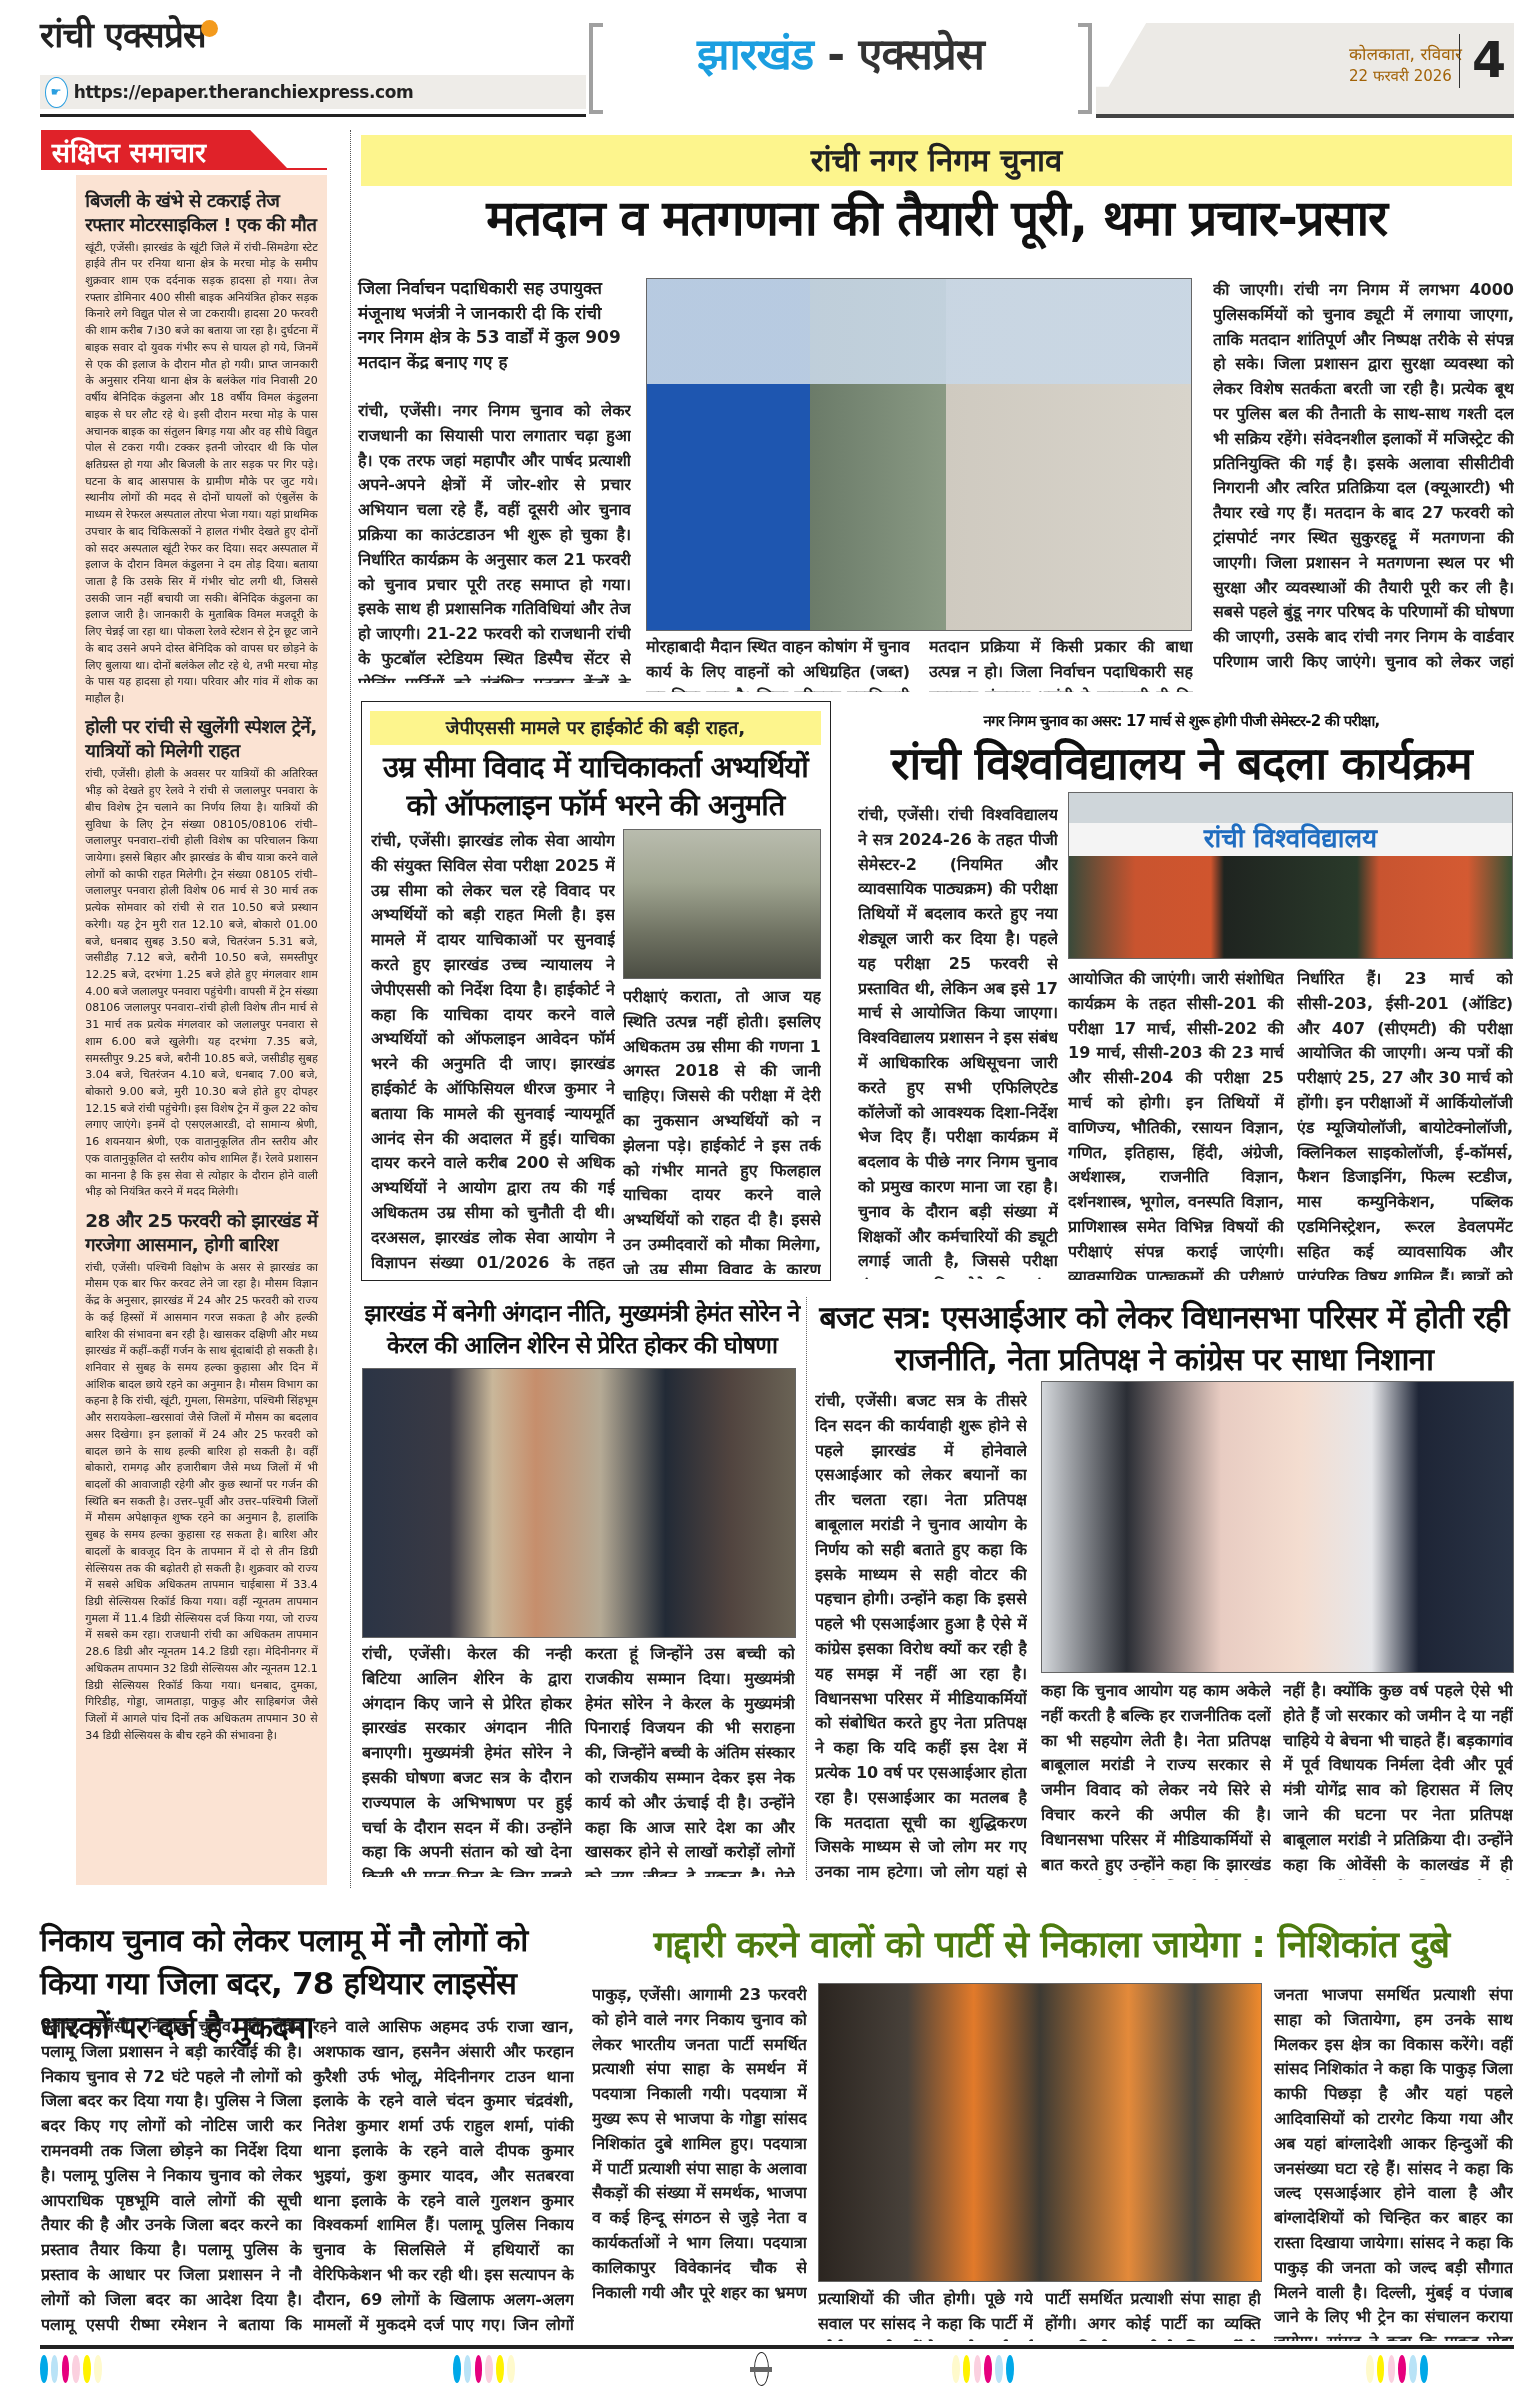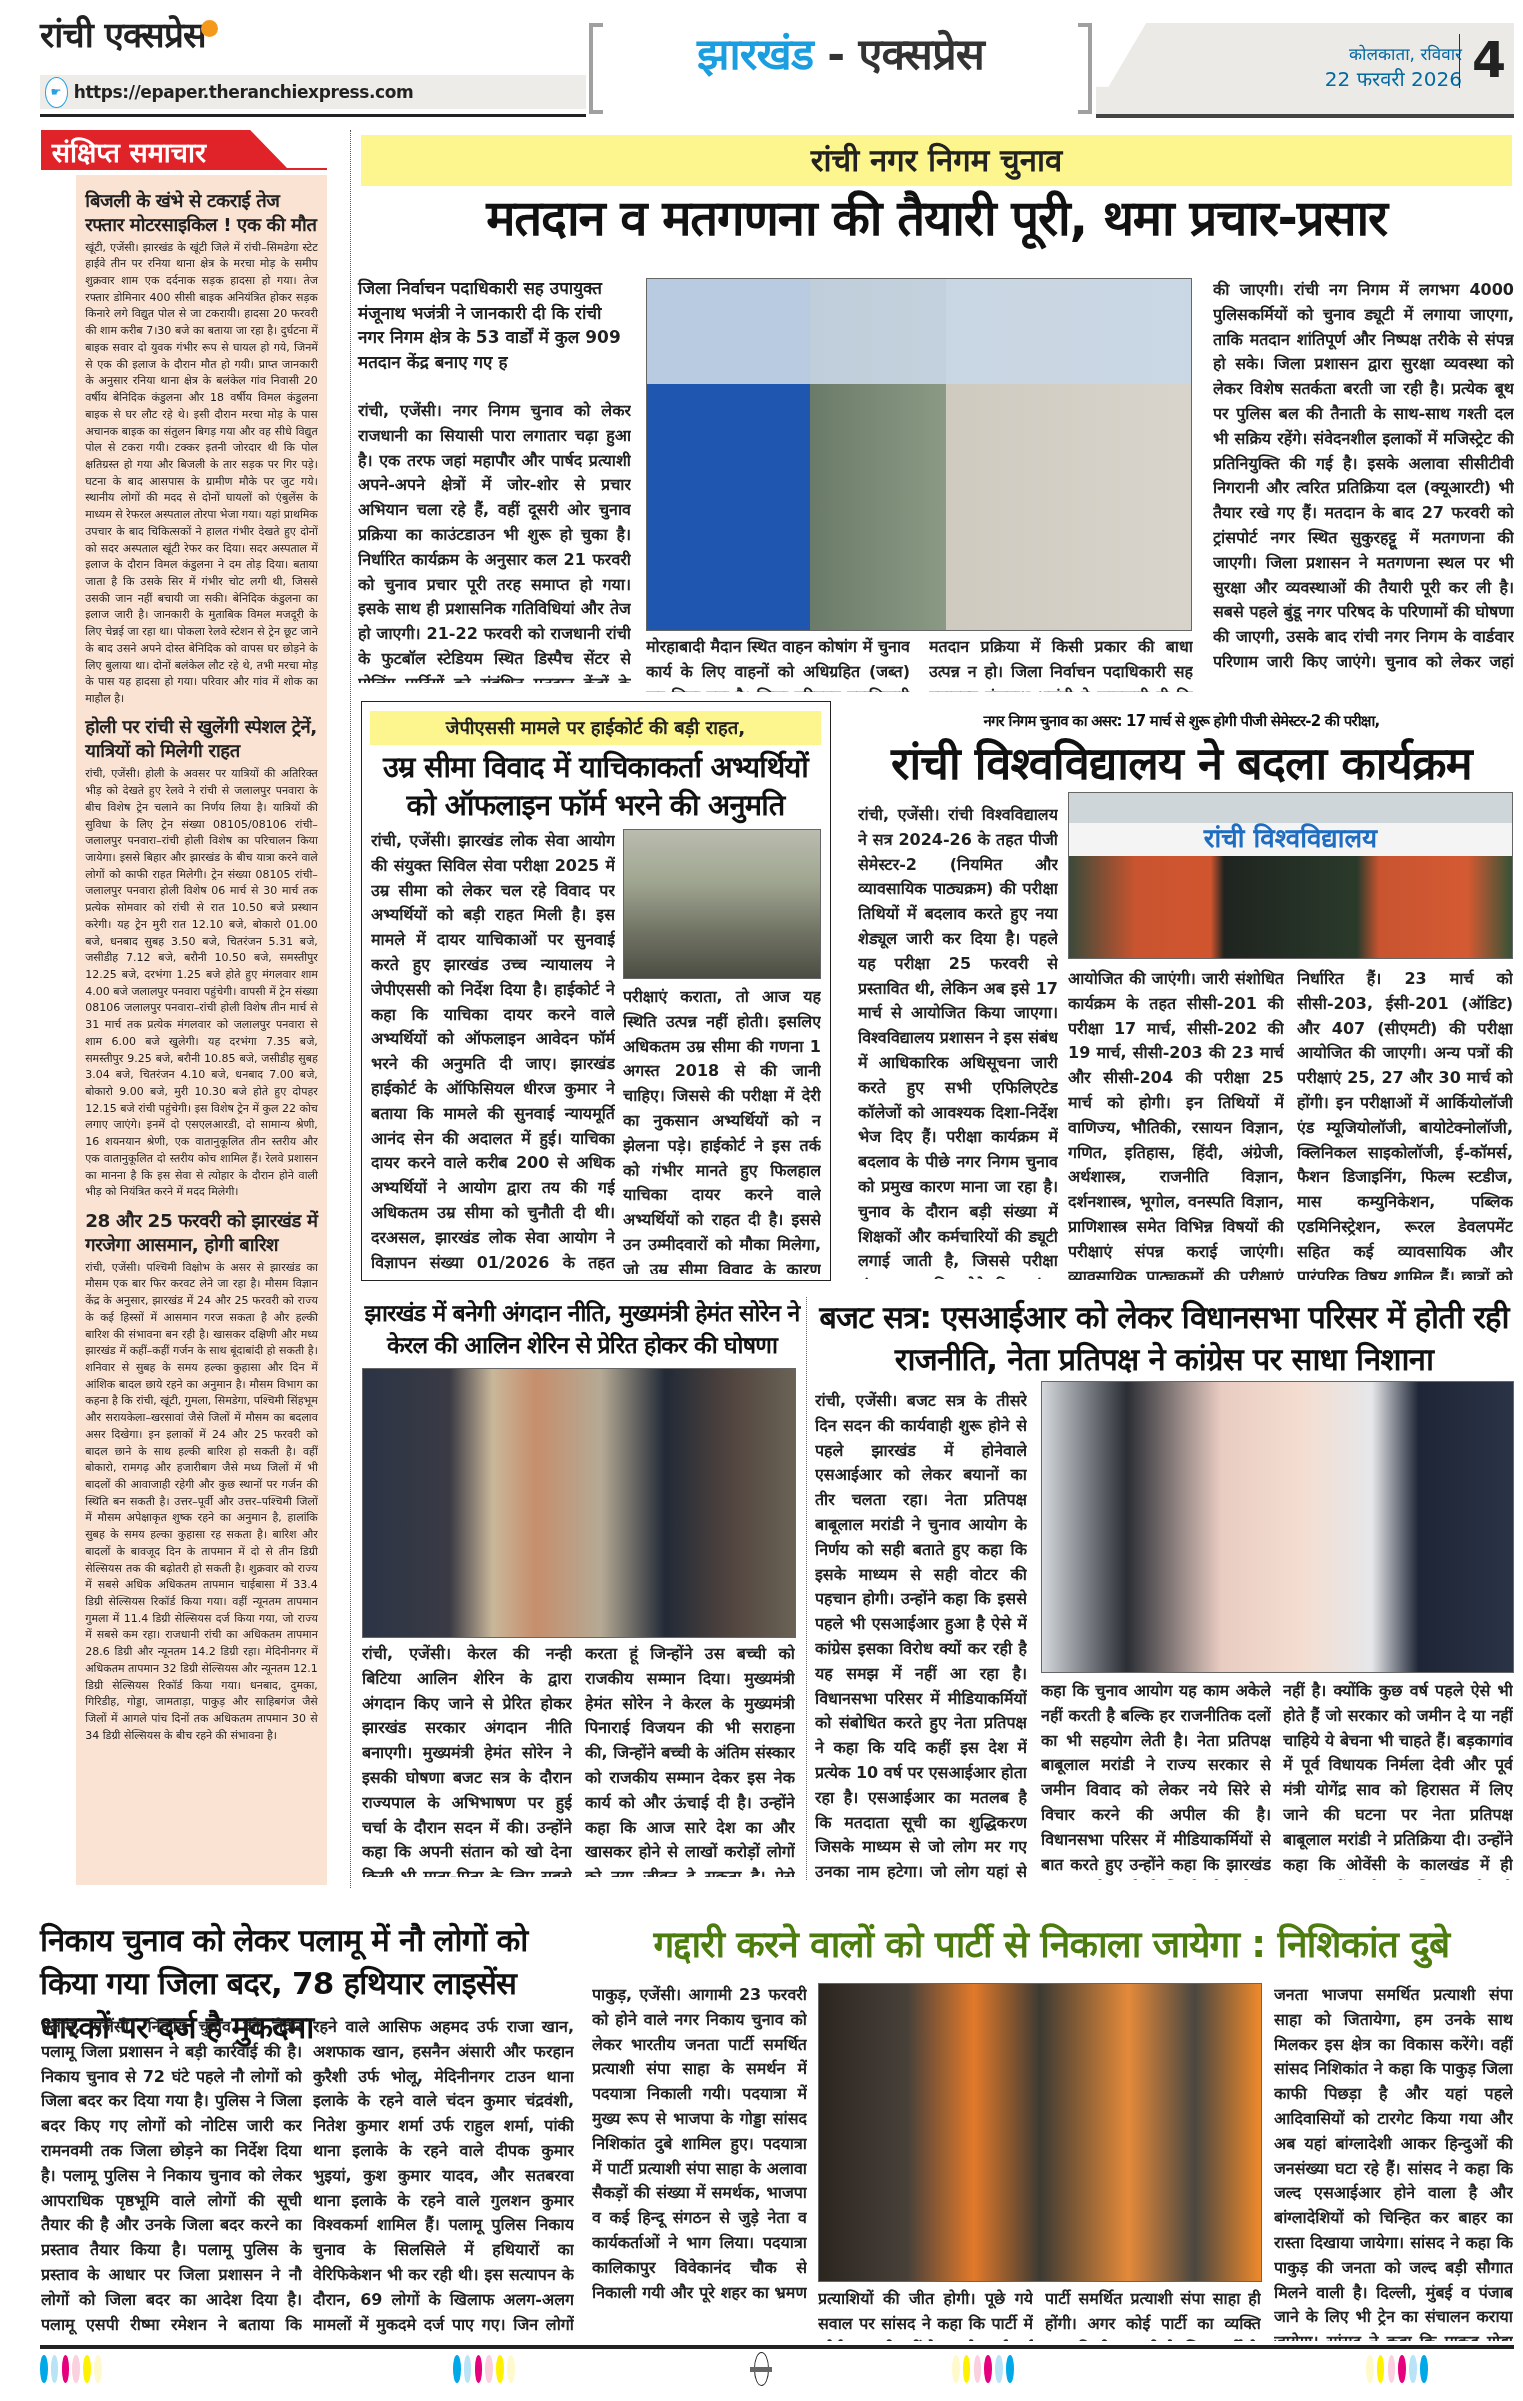--- a/index.html
+++ b/index.html
@@ -14,21 +14,21 @@
   .url-text { font-weight: bold; font-size: 17px; color: #222; letter-spacing: -0.4px; }
   .mast-rule-l { left: 40px; top: 114px; width: 546px; height: 3.1px; background: #222; }
   .section-box { left: 589px; top: 23px; width: 503px; height: 92px; display: flex; align-items: flex-start; justify-content: center; }
   .bracket { position: absolute; top: 0; width: 14px; height: 91px; border: 4.6px solid #a0a0a0; }
   .bracket.l { left: 0; border-right: none; }
   .bracket.r { right: 0; border-left: none; }
   .section-title { font-weight: bold; font-size: 43px; letter-spacing: -0.8px; }
   .section-title .blue { color: #1b9ee0; }
   .section-title .dark { color: #333; }
   .mast-right { left: 1096px; top: 23px; width: 418px; height: 91px; background: #eceae6; clip-path: polygon(12% 0, 100% 0, 100% 100%, 0 100%, 0 70%, 3% 70%); }
-  .date-block { right: 61px; top: 43px; text-align: right; font-size: 17px; color: #0369a1; line-height: 1.35; }
+  .date-block { right: 61px; top: 43px; text-align: left; font-size: 17px; color: #a16207; line-height: 1.35; }
   .page-num { right: 17px; top: 34px; font-size: 49px; font-weight: bold; color: #222; border-left: 1.5px solid #333; padding-left: 12.3px; line-height: 1.1; }
   .mast-rule-r { left: 1096px; top: 114px; width: 418px; height: 3.8px; background: #444; }
 
   
   .sidebar { left: 41px; top: 130px; width: 286px; height: 1758px; }
   .sb-head { width: 246px; height: 38px; background: #e02229; clip-path: polygon(0 0, 85% 0, 100% 100%, 0 100%); color: #fff; font-weight: bold; font-size: 27px; padding: 3.1px 0 0 10.7px; }
   .sb-redline { width: 286px; height: 2.3px; background: #e02229; margin-top: 0; }
   .sb-body { background: #fbe3d3; padding: 9.2px 9.2px 7.7px 9.2px; height: 1710px; margin-top: 4.6px; margin-left: 35px; }
   .sb-h { font-weight: bold; font-size: 18.4px; line-height: 1.3; color: #222; margin: 4.6px 0 3.1px 0; letter-spacing: -0.4px; }
   .sb-p { font-size: 11px; line-height: 1.52; color: #222; text-align: justify; }
@@ -78,21 +78,21 @@
   <div class="bracket l"></div>
   <div class="section-title">
     <span class="blue">झारखंड</span><span class="dark"> - </span><span class="dark">एक्सप्रेस</span>
   </div>
   <div class="bracket r"></div>
 </div>
 
 <div class="abs mast-right"></div>
 <div class="abs date-block">
   <div>कोलकाता, रविवार</div>
-  <div style="font-size:20px;">22 फरवरी 2026</div>
+  <div style="font-size:15px;">22 फरवरी 2026</div>
 </div>
 <div class="abs page-num">4</div>
 <div class="abs mast-rule-r"></div>
 
 <div class="abs sidebar">
   <div class="sb-head">संक्षिप्त समाचार</div>
   <div class="sb-redline"></div>
   <div class="sb-body">
     <div class="sb-h">बिजली के खंभे से टकराई तेज रफ्तार मोटरसाइकिल ! एक की मौत</div>
     <div class="sb-p">खूंटी, एजेंसी। झारखंड के खूंटी जिले में रांची–सिमडेगा स्टेट हाईवे तीन पर रनिया थाना क्षेत्र के मरचा मोड़ के समीप शुक्रवार शाम एक दर्दनाक सड़क हादसा हो गया। तेज रफ्तार डोमिनार 400 सीसी बाइक अनियंत्रित होकर सड़क किनारे लगे विद्युत पोल से जा टकरायी। हादसा 20 फरवरी की शाम करीब 7।30 बजे का बताया जा रहा है। दुर्घटना में बाइक सवार दो युवक गंभीर रूप से घायल हो गये, जिनमें से एक की इलाज के दौरान मौत हो गयी। प्राप्त जानकारी के अनुसार रनिया थाना क्षेत्र के बलंकेल गांव निवासी 20 वर्षीय बेनिदिक कंडुलना और 18 वर्षीय विमल कंडुलना बाइक से घर लौट रहे थे। इसी दौरान मरचा मोड़ के पास अचानक बाइक का संतुलन बिगड़ गया और वह सीधे विद्युत पोल से टकरा गयी। टक्कर इतनी जोरदार थी कि पोल क्षतिग्रस्त हो गया और बिजली के तार सड़क पर गिर पड़े। घटना के बाद आसपास के ग्रामीण मौके पर जुट गये। स्थानीय लोगों की मदद से दोनों घायलों को एंबुलेंस के माध्यम से रेफरल अस्पताल तोरपा भेजा गया। यहां प्राथमिक उपचार के बाद चिकित्सकों ने हालत गंभीर देखते हुए दोनों को सदर अस्पताल खूंटी रेफर कर दिया। सदर अस्पताल में इलाज के दौरान विमल कंडुलना ने दम तोड़ दिया। बताया जाता है कि उसके सिर में गंभीर चोट लगी थी, जिससे उसकी जान नहीं बचायी जा सकी। बेनिदिक कंडुलना का इलाज जारी है। जानकारी के मुताबिक विमल मजदूरी के लिए चेन्नई जा रहा था। पोकला रेलवे स्टेशन से ट्रेन छूट जाने के बाद उसने अपने दोस्त बेनिदिक को वापस घर छोड़ने के लिए बुलाया था। दोनों बलंकेल लौट रहे थे, तभी मरचा मोड़ के पास यह हादसा हो गया। परिवार और गांव में शोक का माहौल है।</div>

